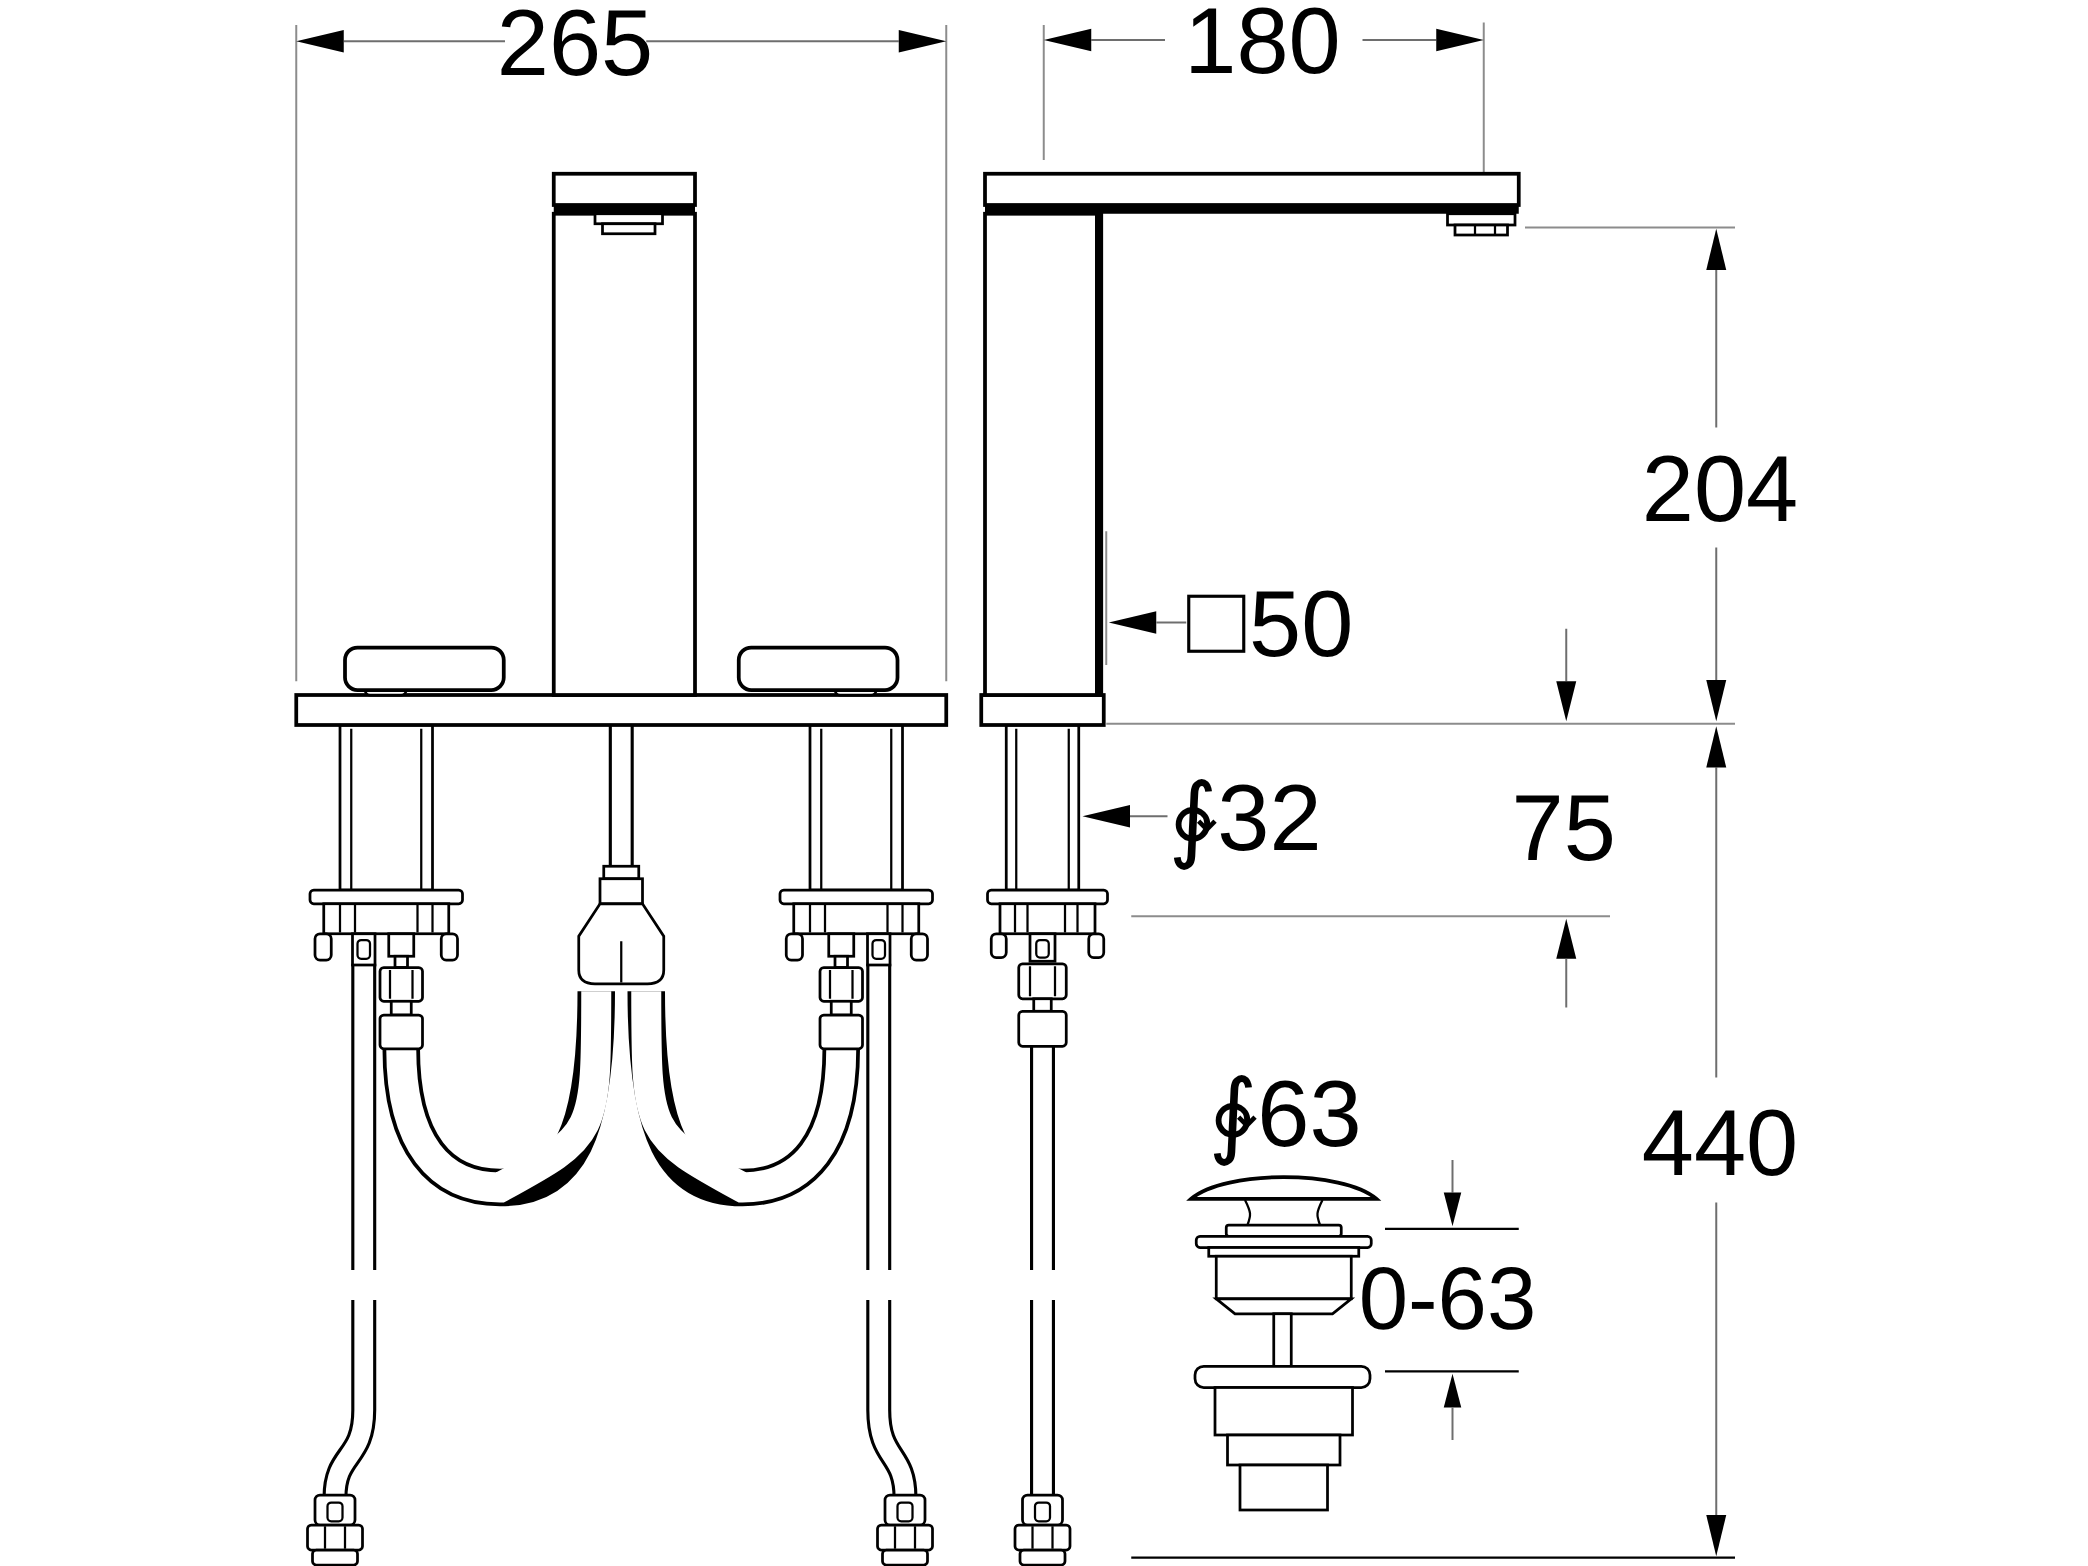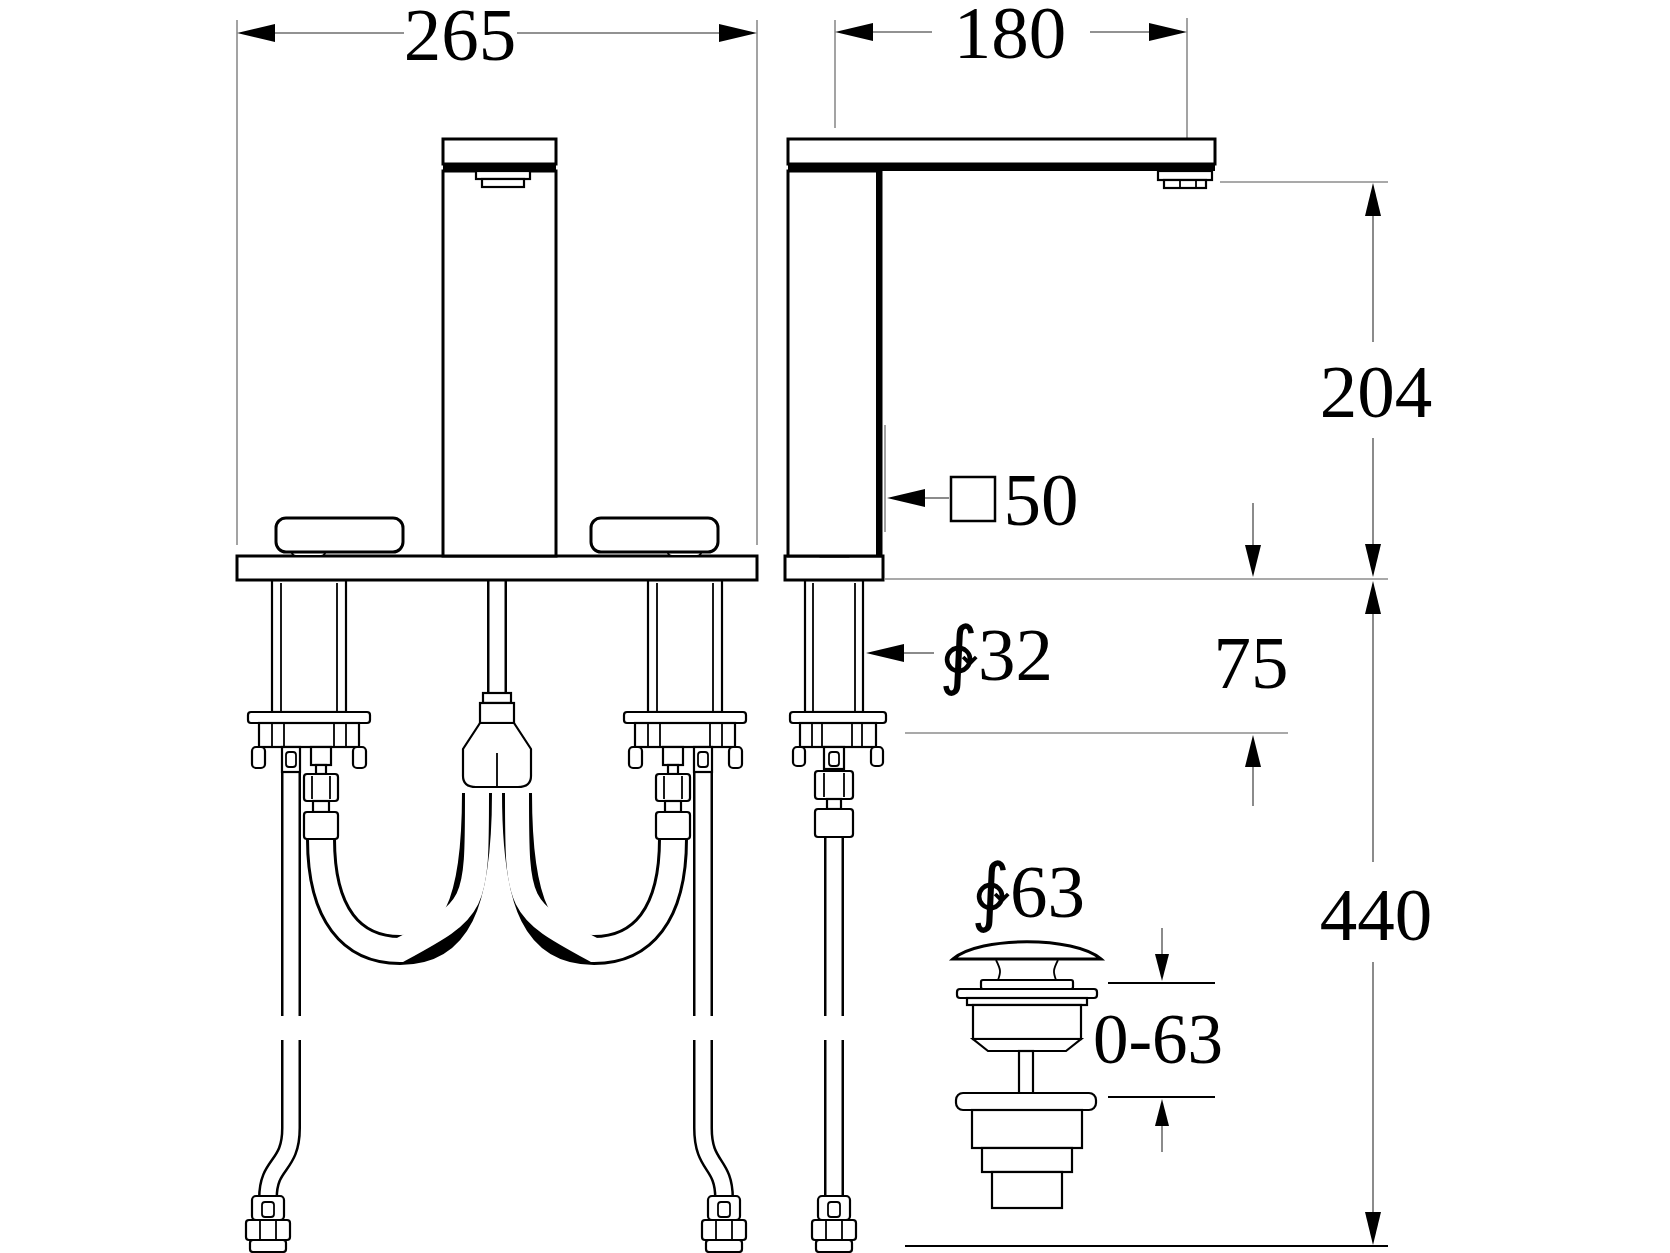--- a/index.html
+++ b/index.html
@@ -1,17 +1,17 @@
 <!DOCTYPE html>
 <html><head>
 <meta charset="utf-8">
 <style>
   html,body{margin:0;padding:0;background:#fff;}
   .stage{position:relative;width:1670px;height:1253px;background:#ef4444;
-         font-family:Liberation Serif, serif;}
+         font-family:Liberation Sans, sans-serif;}
   svg{display:block}
   .outline{fill:#ffffff;stroke:#000000;stroke-width:3;}
   .outline-thin{fill:#ffffff;stroke:#000000;stroke-width:2.2;}
   .detail{fill:none;stroke:#000000;stroke-width:1.8;}
   .heavy{fill:#000000;stroke:none;}
   .hose-outer{fill:none;stroke:#000000;stroke-width:20;}
   .hose-inner{fill:none;stroke:#ffffff;stroke-width:15;}
   .tube-outer{fill:none;stroke:#000000;stroke-width:30;}
   .tube-inner{fill:none;stroke:#ffffff;stroke-width:24;}
   .ext{stroke:#8c8c8c;stroke-width:1.6;fill:none;}

